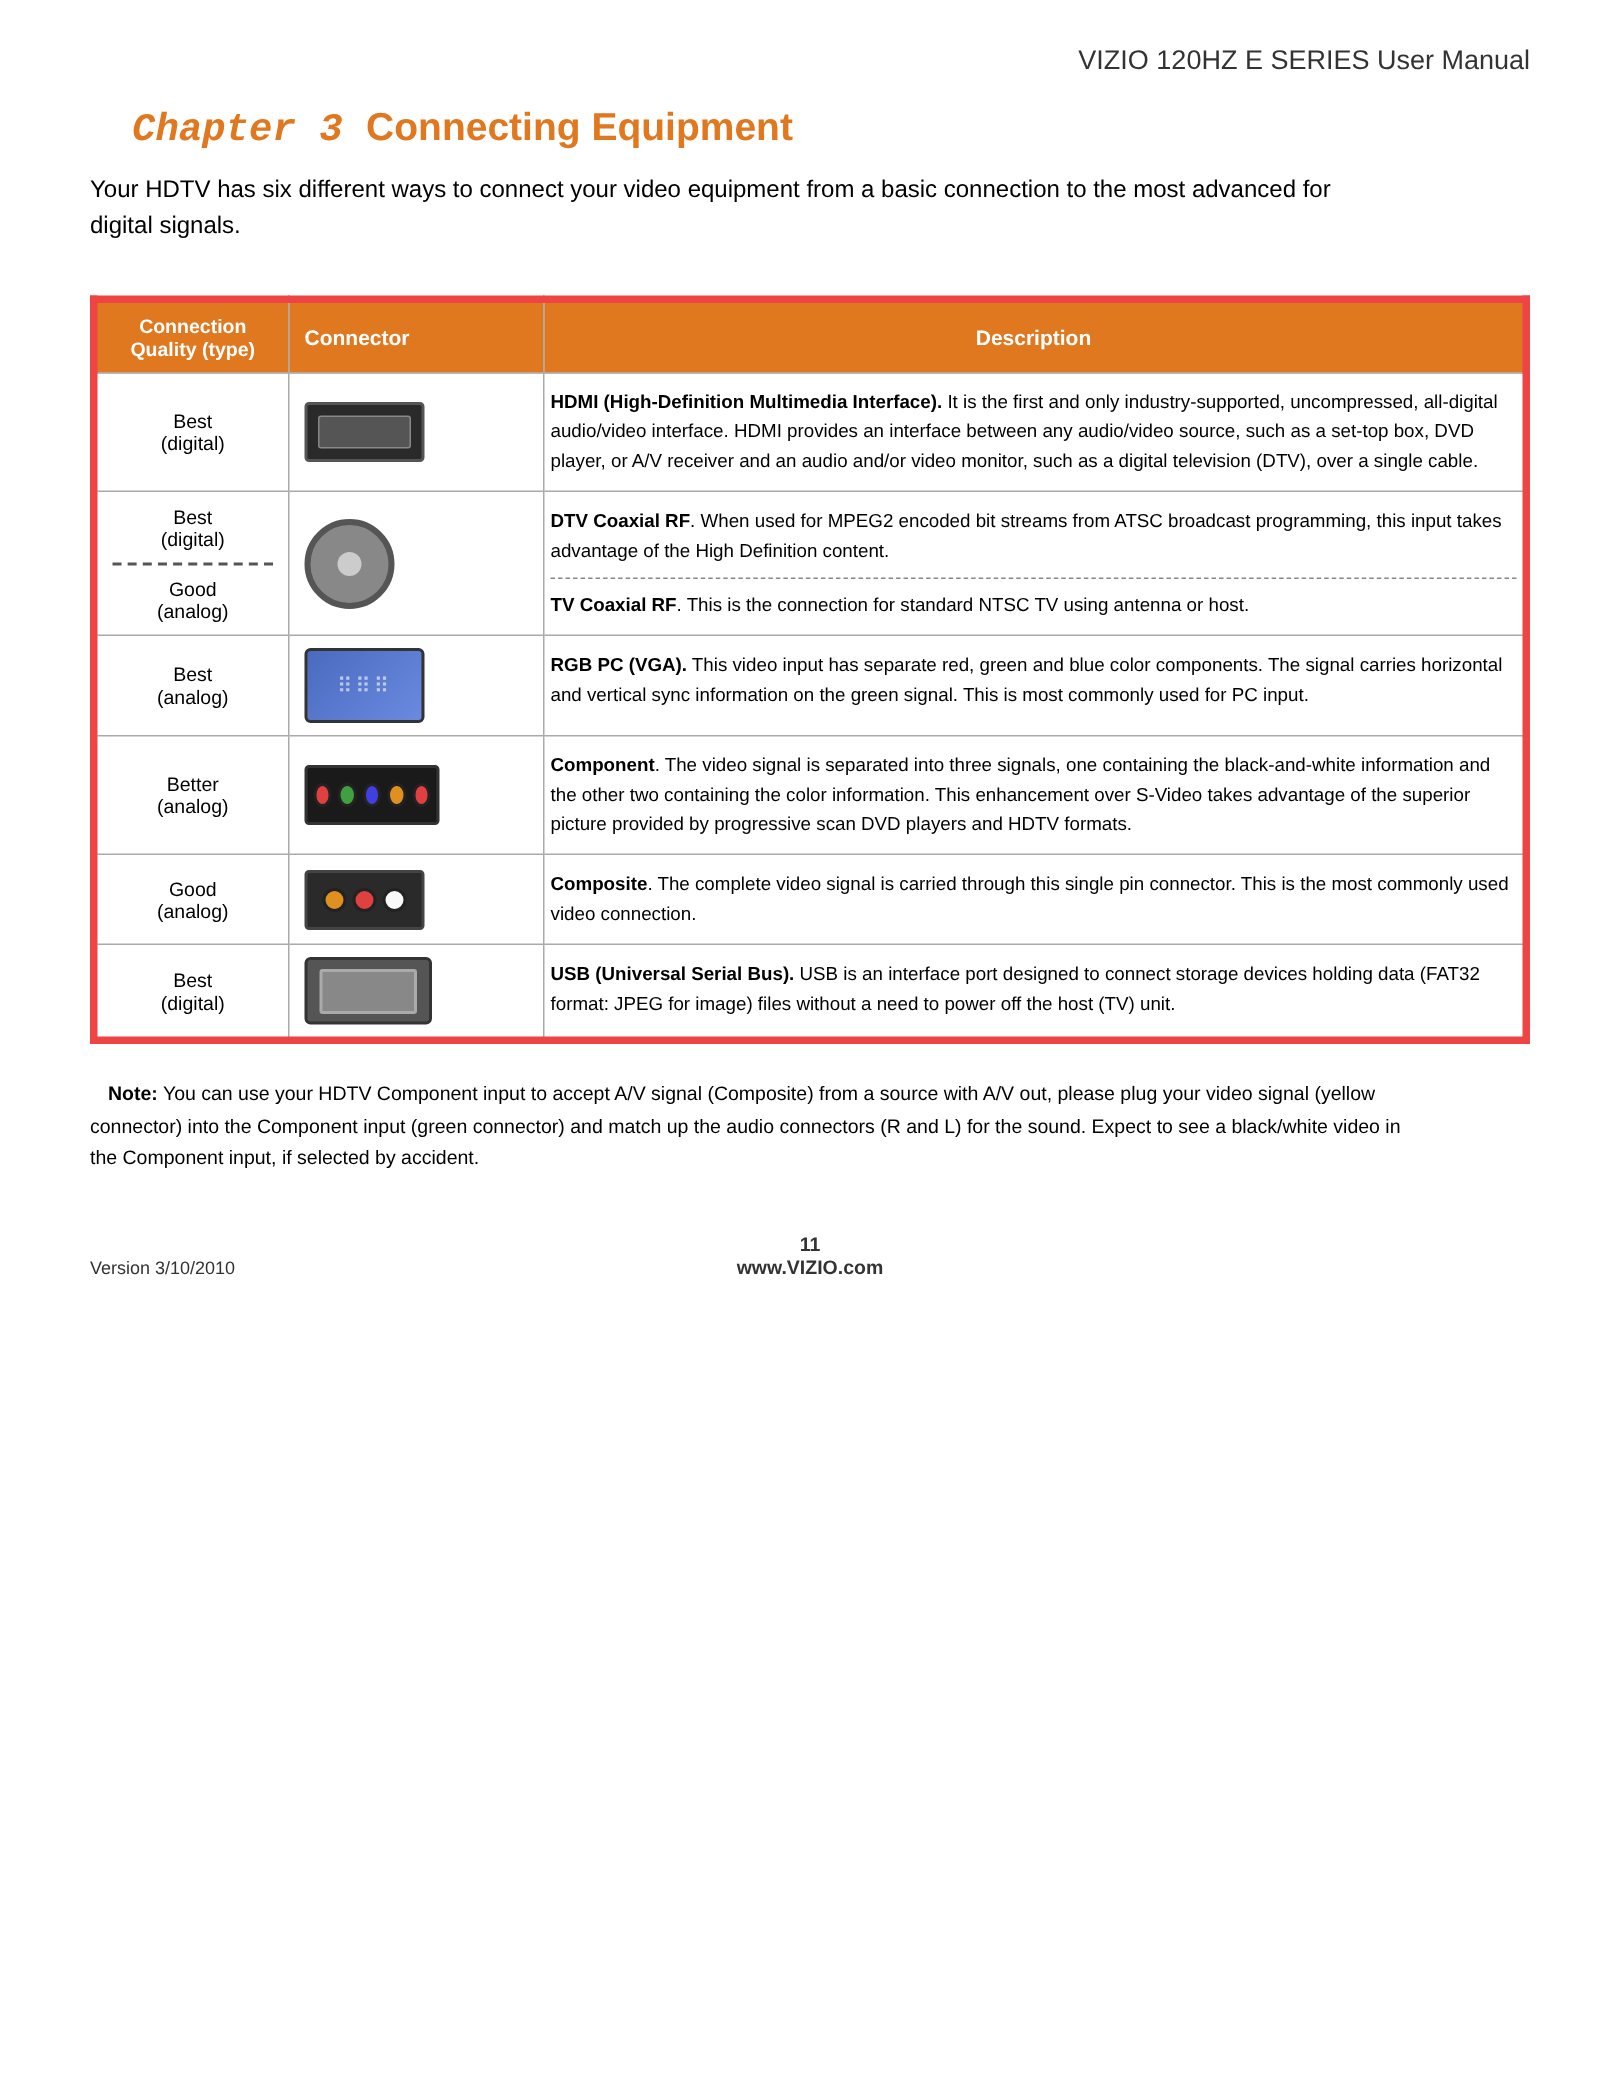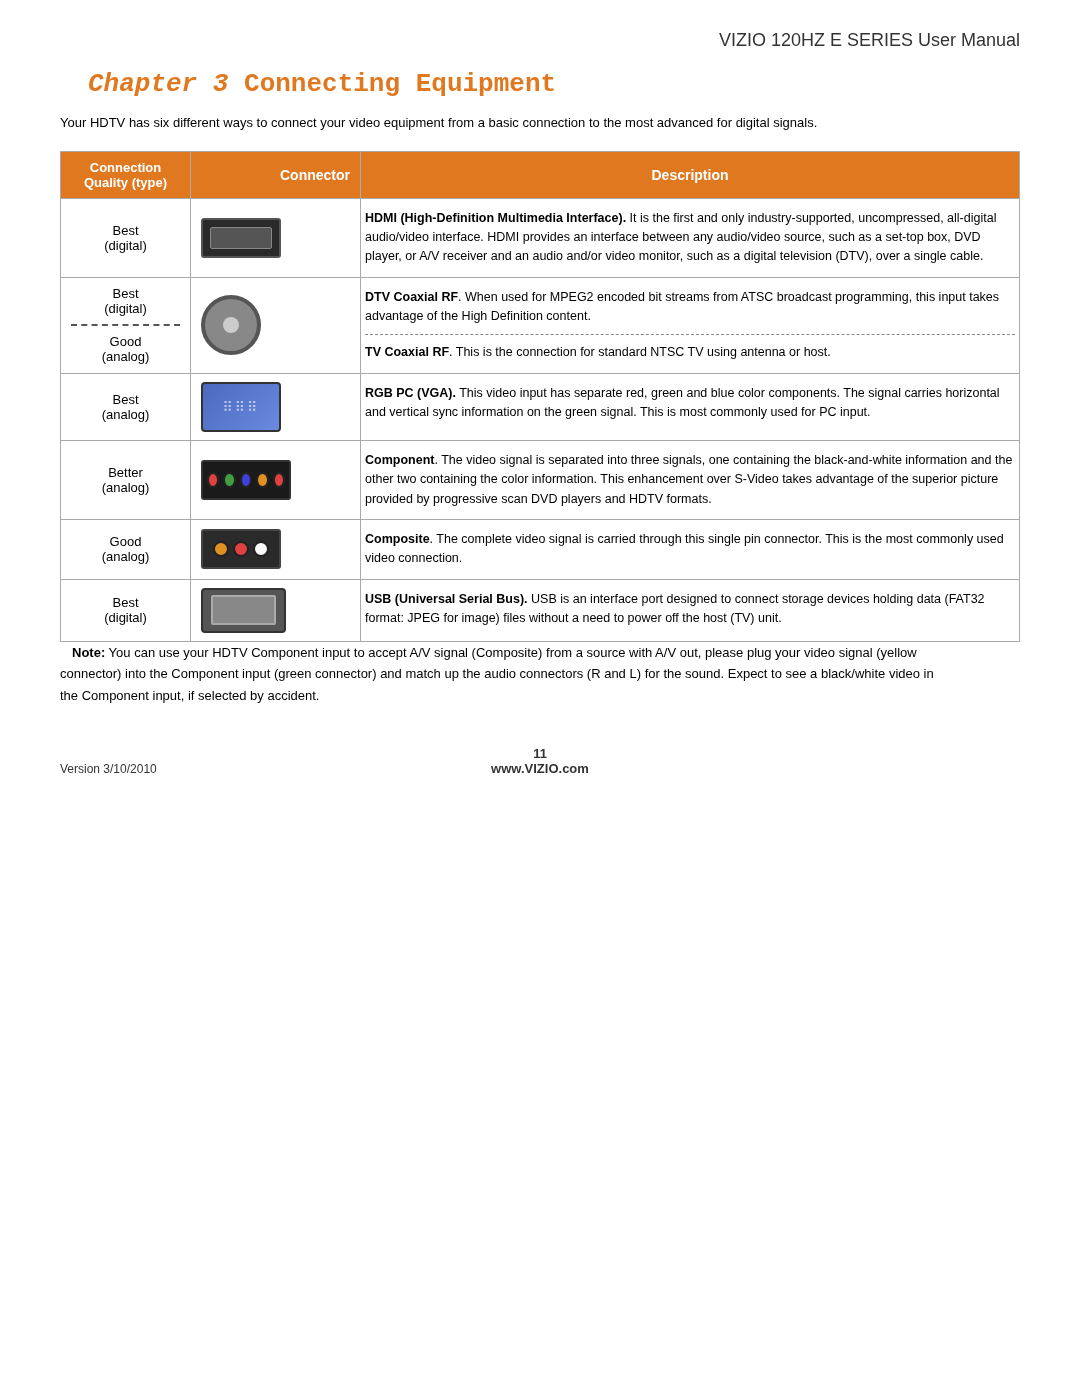--- a/index.html
+++ b/index.html
@@ -25,37 +25,38 @@
       font-weight: bold;
       color: #e07820;
       margin-bottom: 14px;
       font-family: 'Courier New', monospace;
     }
     .chapter-title span.num {
       font-style: italic;
       margin-left: 28px;
     }
     .chapter-title span.text {
-      font-family: Liberation Mono, monospace;
+      font-family: Liberation Sans, sans-serif;
       font-style: normal;
       text-align: center;
     }
 
     .intro-text {
-      font-size: 13px;
+      font-size: 16px;
       line-height: 1.5;
-      margin-bottom: 18px;
+      margin-bottom: 34px;
       max-width: 860px;
     }
 
     
     .conn-table {
       border-collapse: collapse;
       width: 100%;
-      border: 1px solid #ef4444;
+      border: 5px solid #ef4444;
+      margin-bottom: 22px;
     }
 
     .conn-table th, .conn-table td {
       border: 1px solid #aaa;
       vertical-align: middle;
       padding: 8px 10px;
     }
 
     .header-row th {
       background-color: #e07820;
@@ -64,21 +65,21 @@
       font-size: 14px;
       text-align: center;
     }
     .header-row th.col-quality {
       width: 130px;
       text-align: center;
       font-size: 13px;
     }
     .header-row th.col-connector {
       width: 170px;
-      text-align: right;
+      text-align: left;
     }
     .header-row th.col-desc {
       text-align: center;
     }
 
     .conn-table td.col-quality {
       text-align: center;
       font-size: 13px;
       width: 130px;
       vertical-align: middle;

